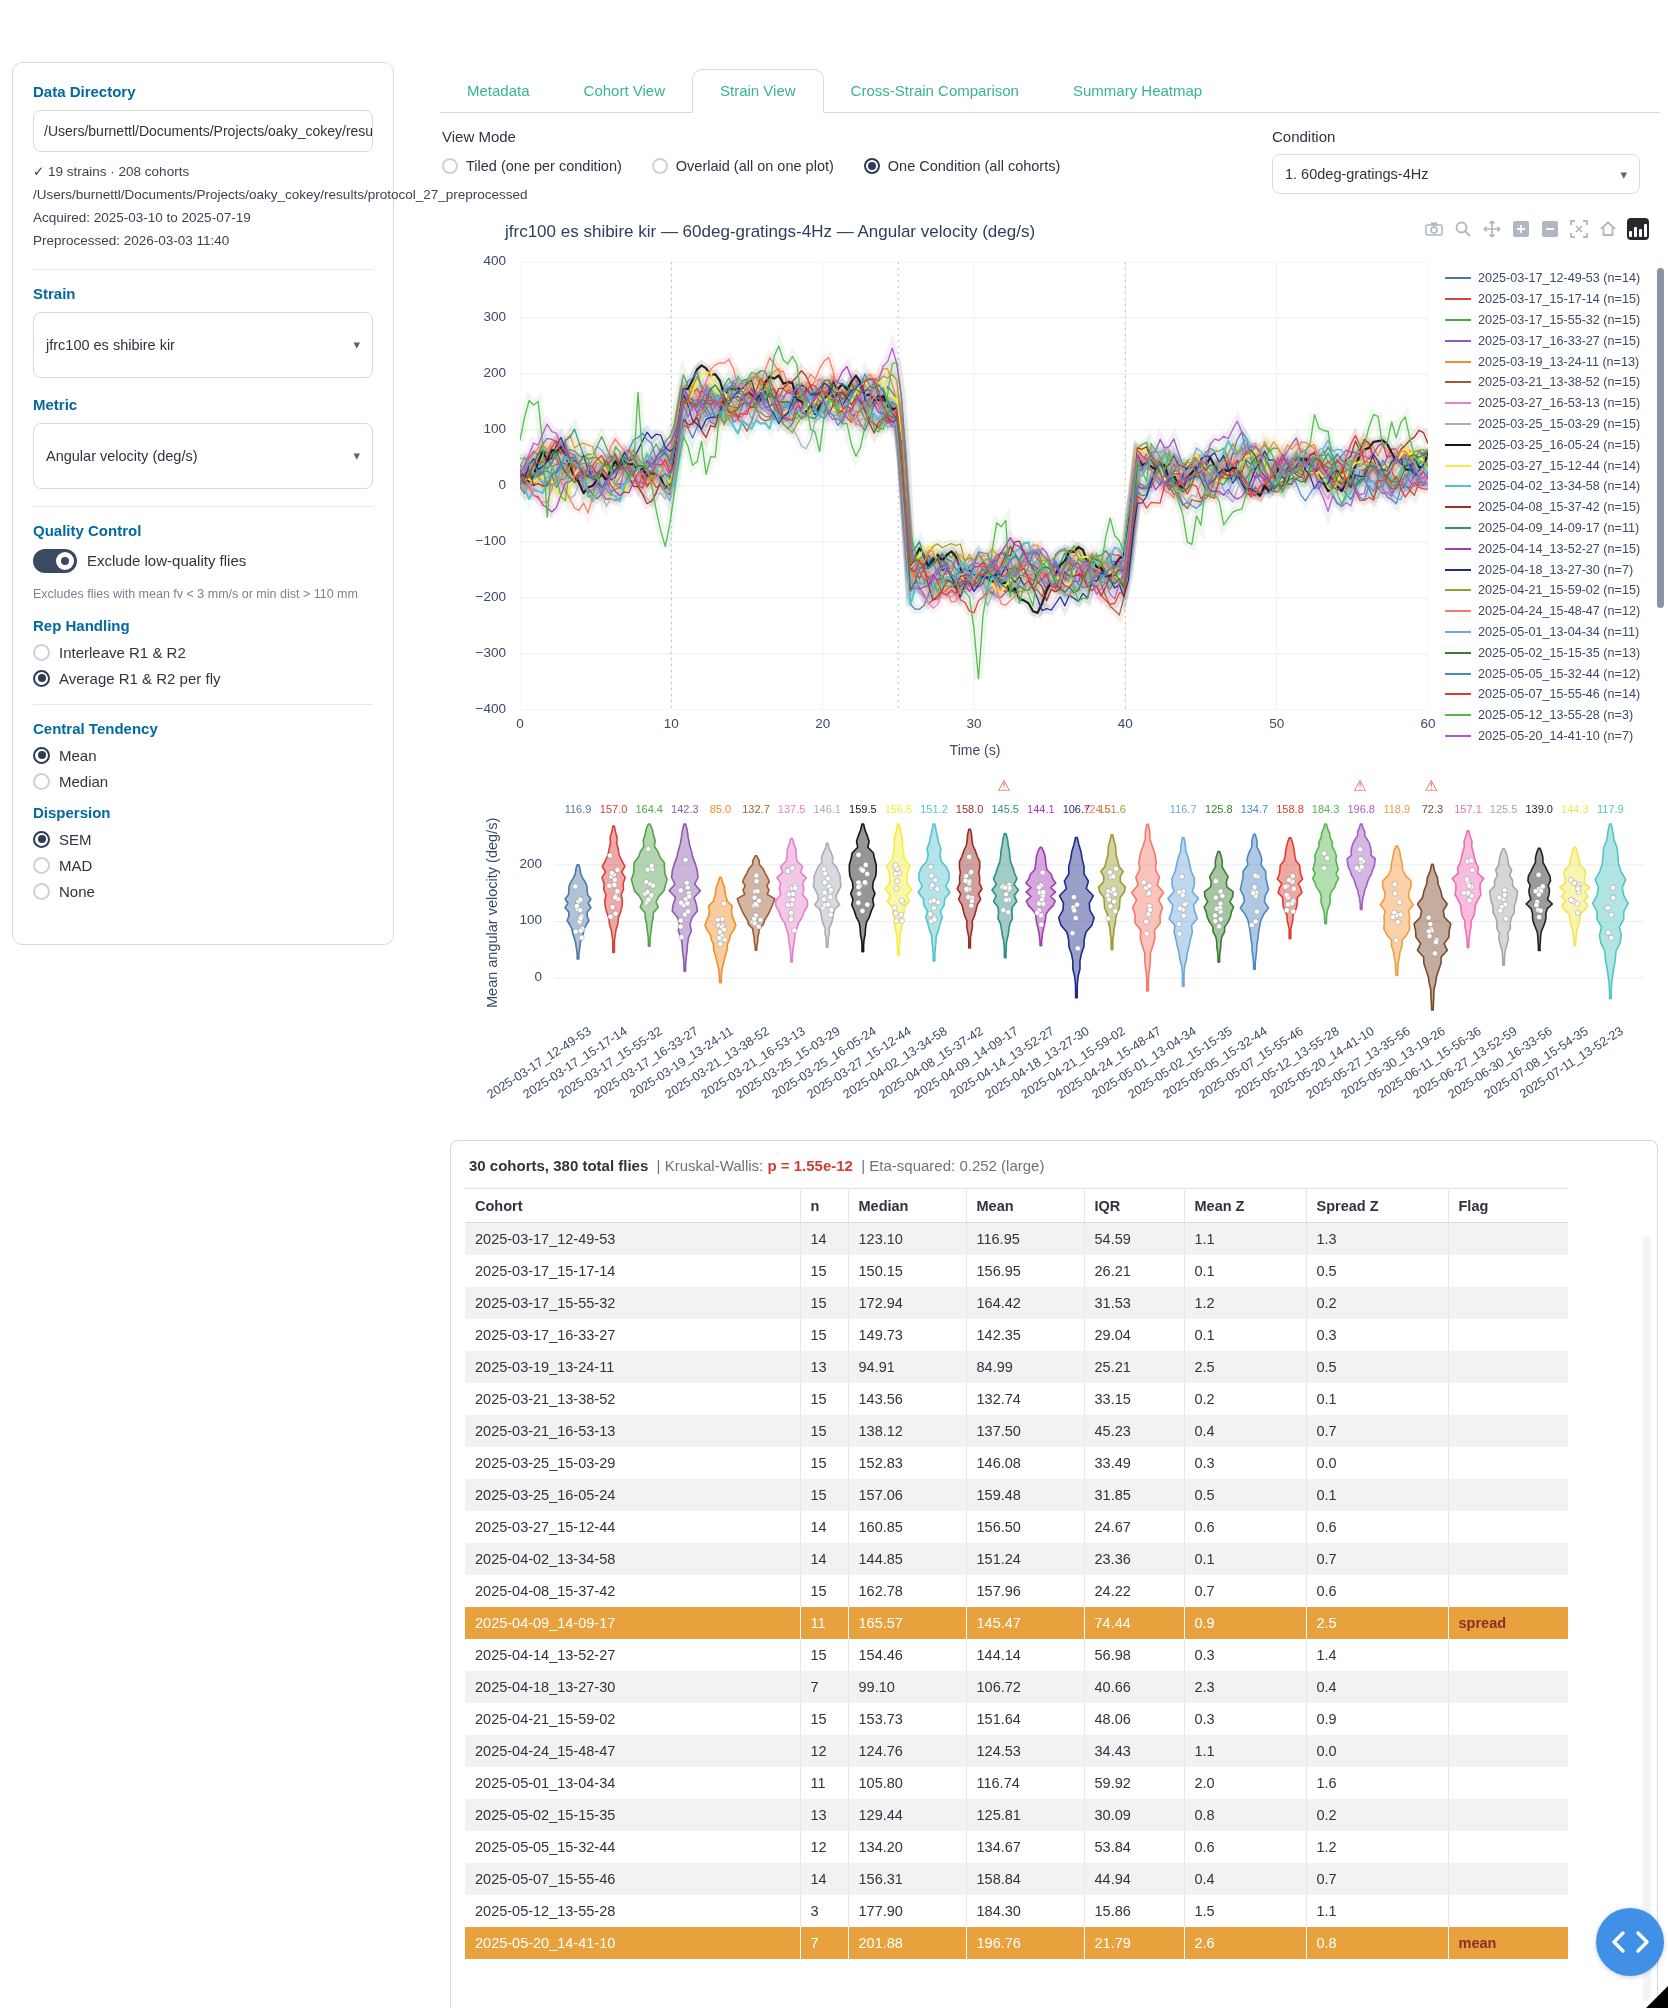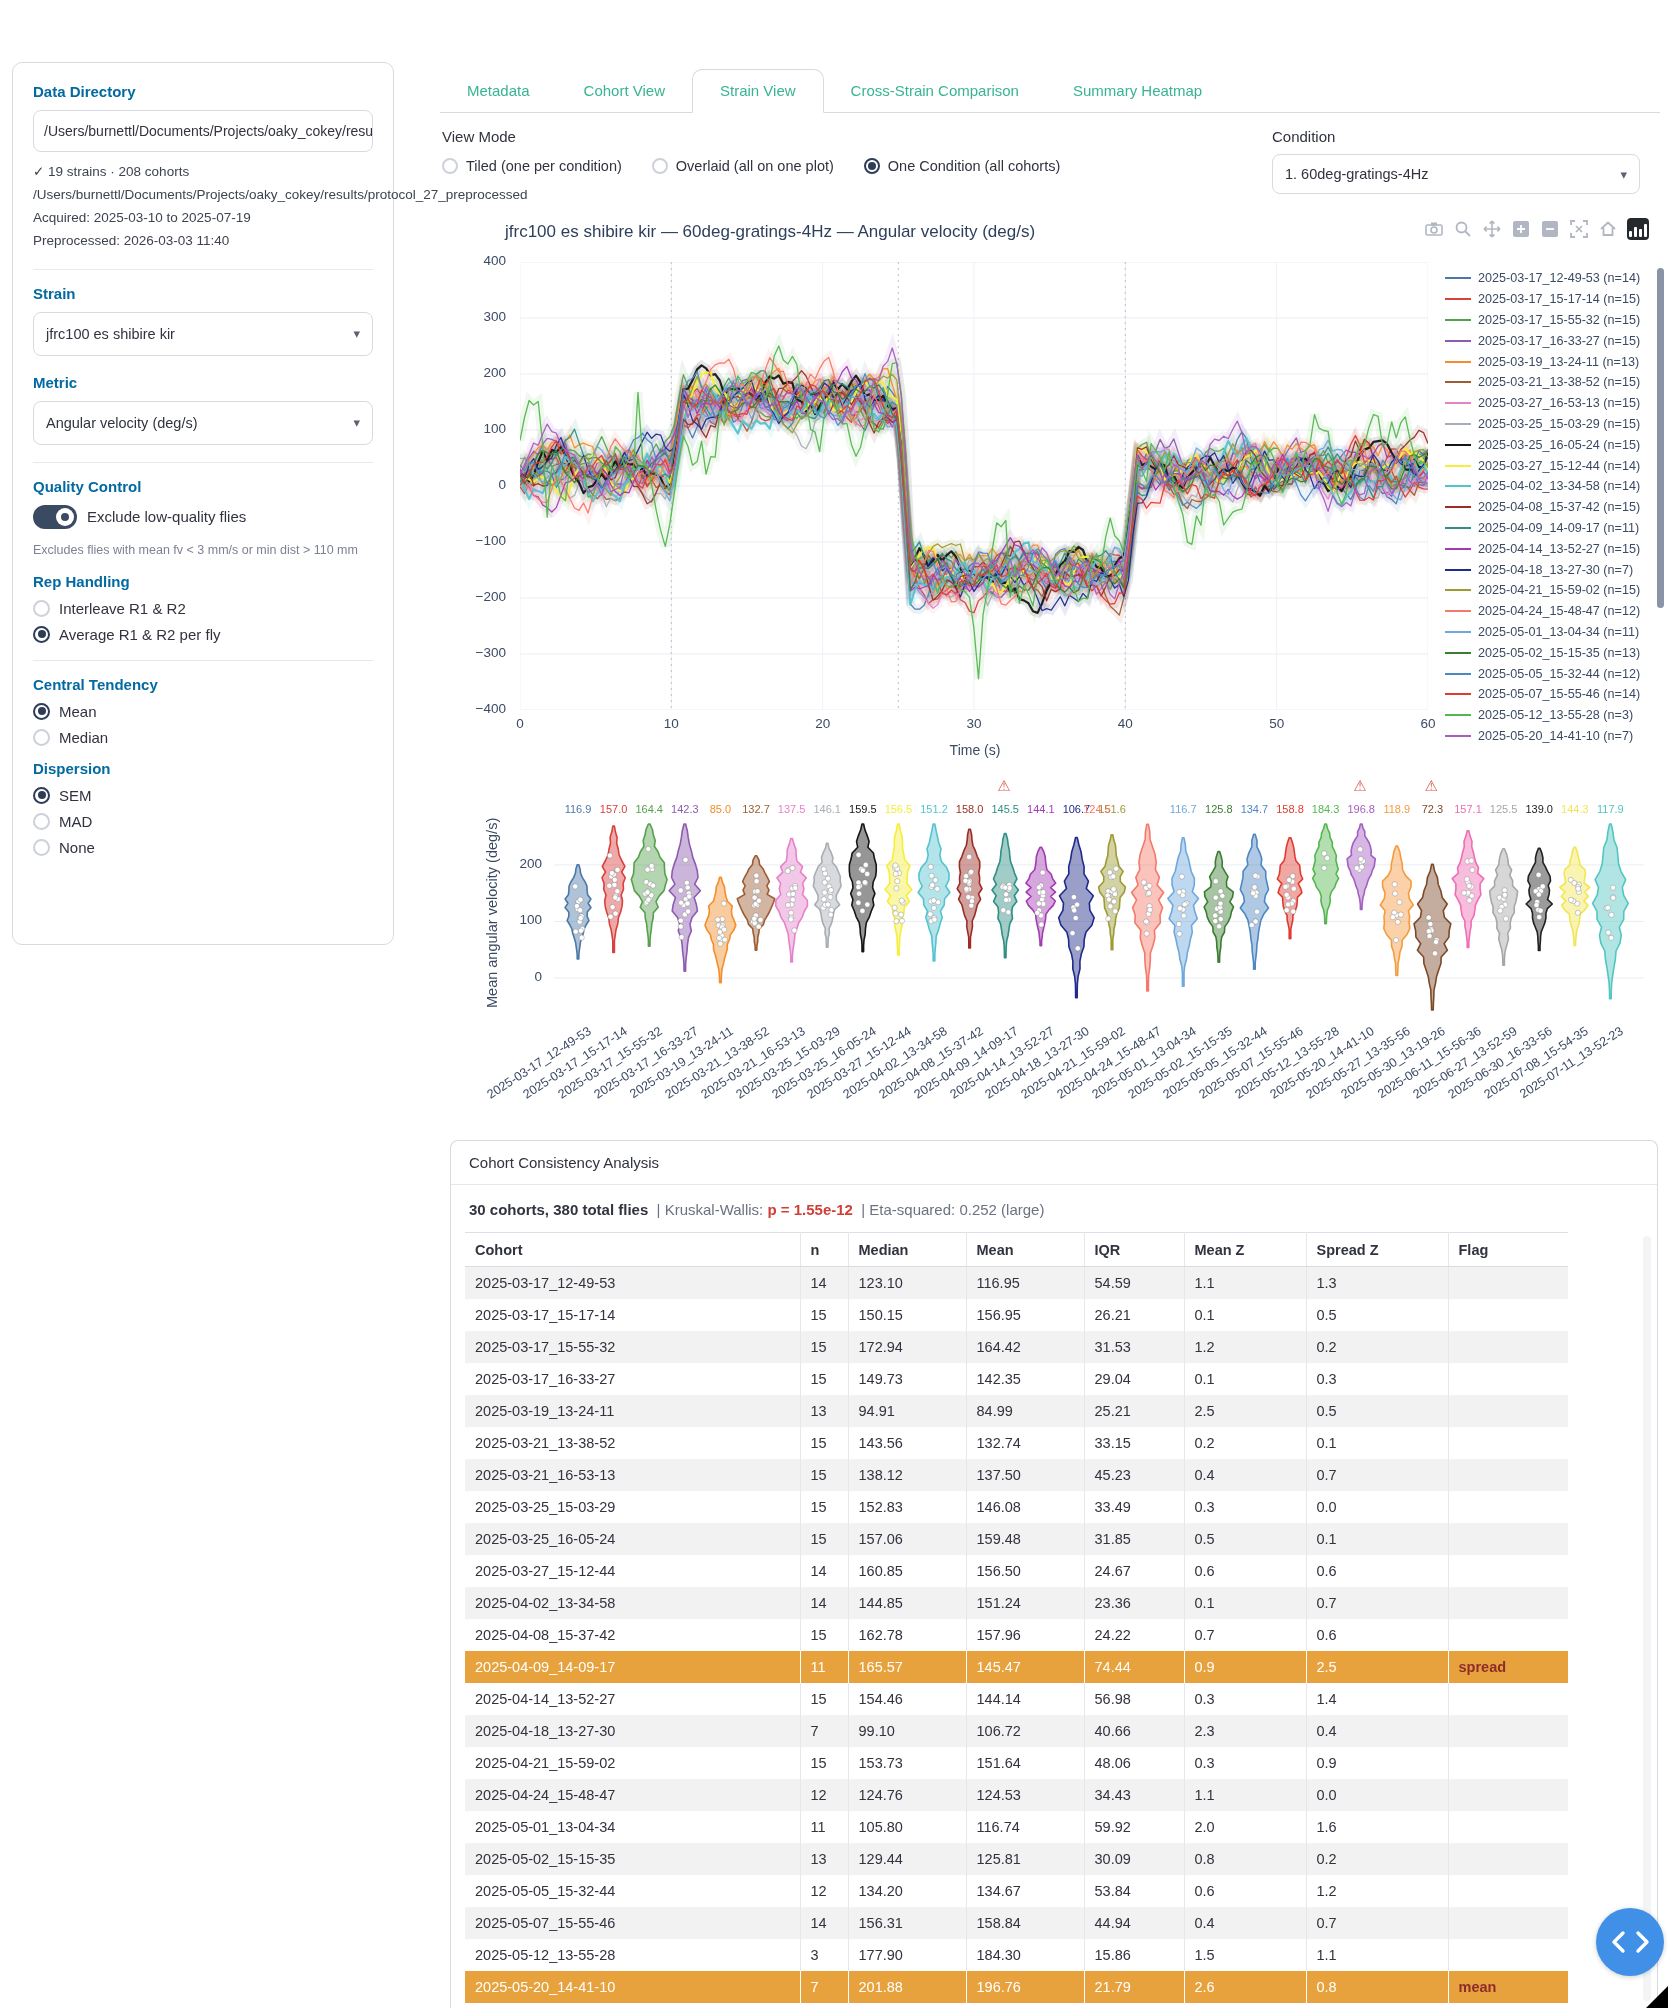--- a/index.html
+++ b/index.html
@@ -10,21 +10,21 @@
 
   
   .sidebar{position:absolute;left:12px;top:62px;width:382px;height:883px;border:1px solid #d6dae1;
            border-radius:10px;padding:20px 20px;box-sizing:border-box;background:#fff;}
   .slabel{font-weight:700;font-size:15px;color:#0369a1;margin:0 0 10px 0;}
   .tinput{border:1px solid #d6dae1;border-radius:8px;height:40px;line-height:40px;padding:0 10px;
           font-size:14px;color:#31333f;white-space:nowrap;overflow:hidden;}
   .smalltxt{font-size:13.5px;color:#3d4350;line-height:1.55;margin-top:10px;}
   .divider{border-top:1px solid #e7e9ee;margin:17px 0 15px 0;}
   .selectbox{border:1px solid #d6dae1;border-radius:8px;height:40px;display:flex;align-items:center;
-             justify-content:space-between;padding:1px 12px;font-size:14.5px;color:#31333f;cursor:pointer;}
+             justify-content:space-between;padding:12px 12px;font-size:14.5px;color:#31333f;cursor:pointer;}
   .chev{color:#5c6370;font-size:13px;}
   .togglerow{display:flex;align-items:center;gap:10px;margin-top:4px;}
   .toggle{width:44px;height:24px;border-radius:12px;background:#3b4a63;position:relative;flex:0 0 auto;cursor:pointer;}
   .toggle .knob{position:absolute;right:3px;top:3px;width:18px;height:18px;border-radius:50%;background:#fff;}
   .toggle .knob::after{content:"";position:absolute;left:5px;top:5px;width:8px;height:8px;border-radius:50%;background:#3b4a63;}
   .togglelabel{font-size:15px;}
   .helptxt{font-size:12.5px;color:#7d8292;margin-top:14px;}
   .rdo{width:17px;height:17px;border-radius:50%;border:2px solid #cdd1da;box-sizing:border-box;
        position:relative;flex:0 0 auto;background:#fff;cursor:pointer;}
   .rdo.sel{border:2.5px solid #2e3c57;}
@@ -891,21 +891,20 @@
       <div class="vxlab" style="left: 1174.8px; top: 1024px;">2025-05-27_13-35-56</div>
       <div class="vxlab" style="left: 1210.4px; top: 1024px;">2025-05-30_13-19-26</div>
       <div class="vxlab" style="left: 1246px; top: 1024px;">2025-06-11_15-56-36</div>
       <div class="vxlab" style="left: 1281.6px; top: 1024px;">2025-06-27_13-52-59</div>
       <div class="vxlab" style="left: 1317.2px; top: 1024px;">2025-06-30_16-33-56</div>
       <div class="vxlab" style="left: 1352.8px; top: 1024px;">2025-07-08_15-54-35</div>
       <div class="vxlab" style="left: 1388.4px; top: 1024px;">2025-07-11_13-52-23</div>
     </div>
 
   <div class="panel">
-    <div class="panelhead">Cohort Consistency Analysis</div>
     <div class="stats">
       <b>30 cohorts, 380 total flies</b>
       &nbsp;<span class="sep">| Kruskal-Wallis:</span>
       <span class="pval">p = 1.55e-12</span>
       &nbsp;<span class="sep">| Eta-squared: 0.252 (large)</span>
     </div>
     <table class="ctab" id="ctable">
       <colgroup>
         <col style="width:335px;">
           <col style="width:48px;">

